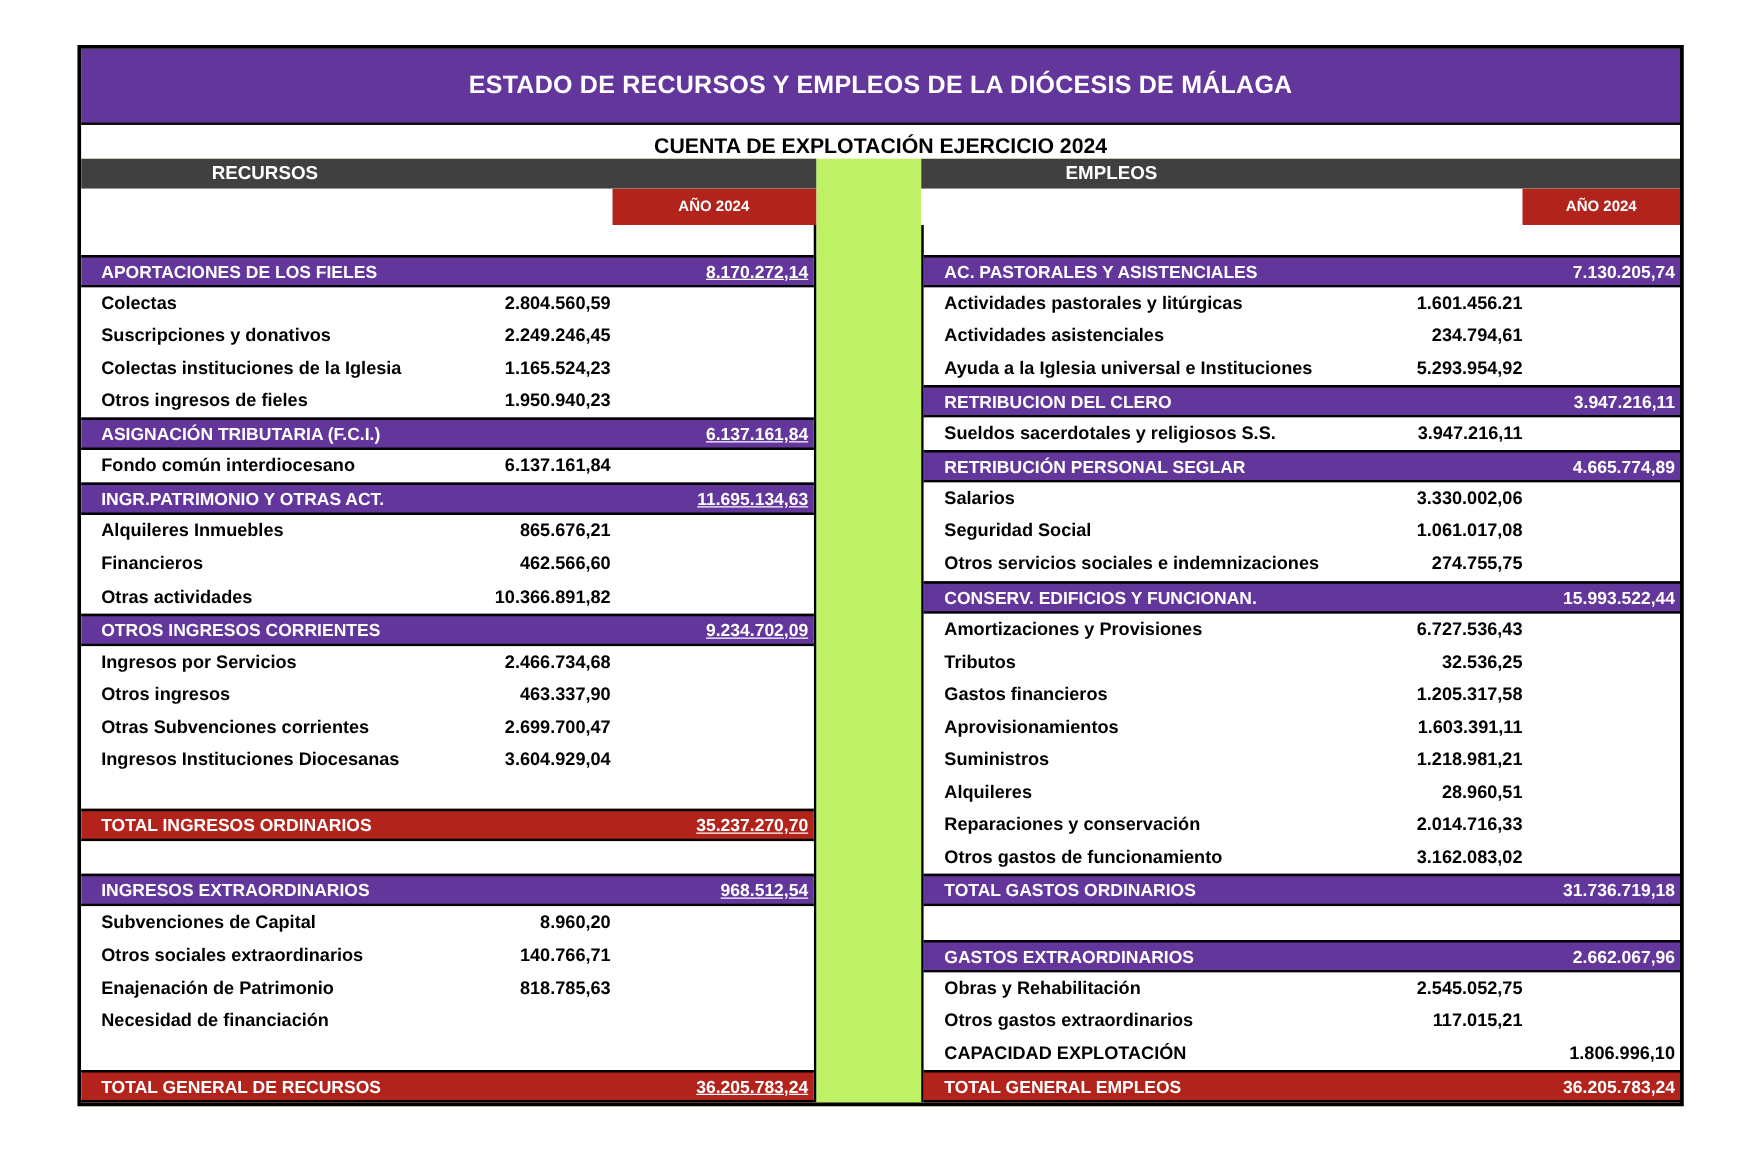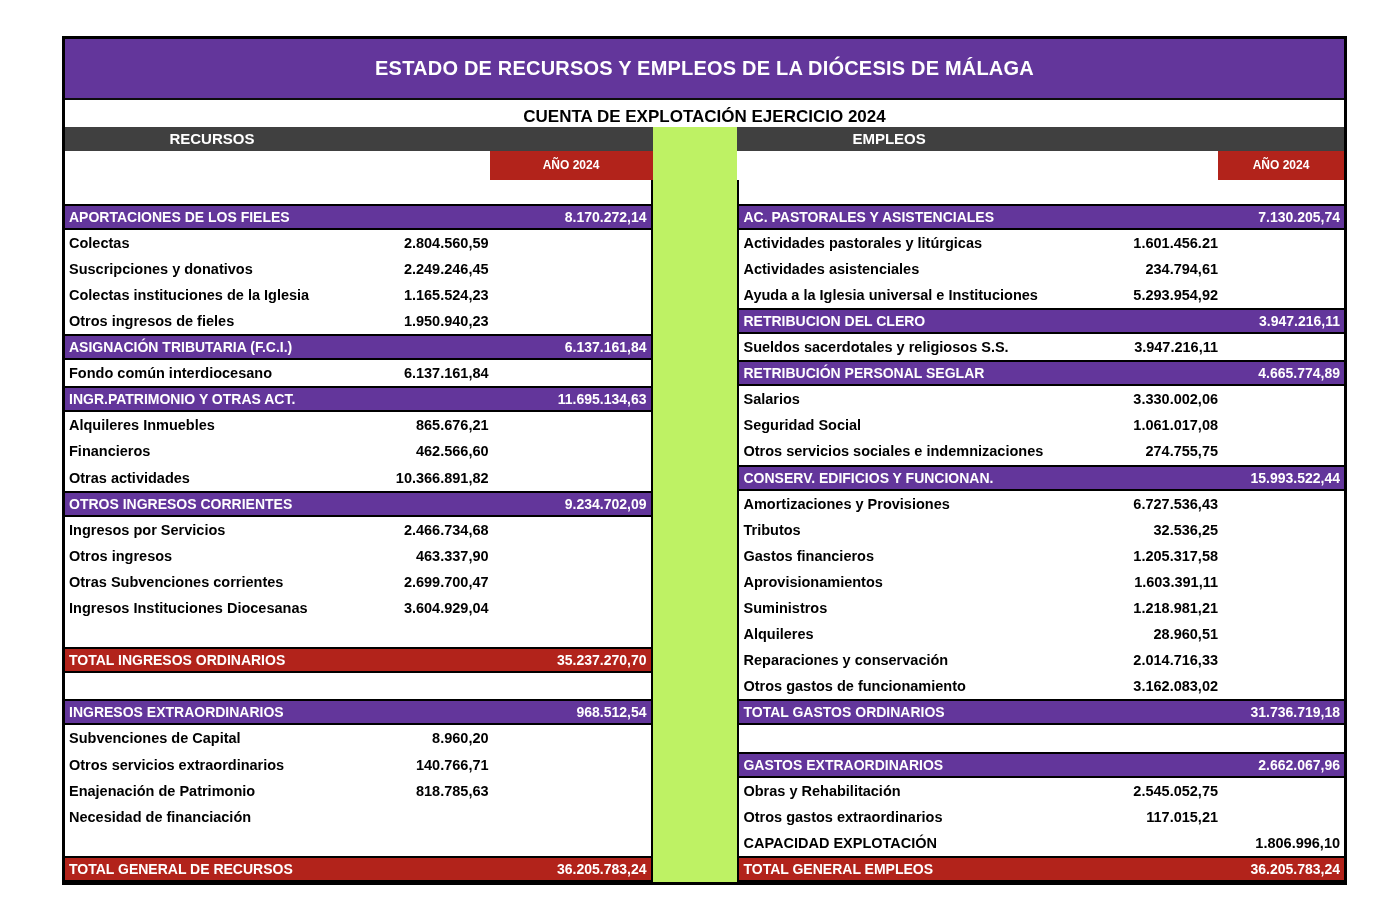--- a/index.html
+++ b/index.html
@@ -18,24 +18,24 @@
   .colhead span{width:50%;text-align:center;color:#fff;font-size:15px;}
   .year-row{height:29px;display:flex;justify-content:flex-end;background:#fff;}
   .year-cell{background:var(--red);color:#fff;font-size:12px;display:flex;align-items:center;justify-content:center;}
   .half-left .year-cell{width:163px;}
   .half-right .year-cell{width:126px;}
   .spacer-row{height:24px;background:#fff;border-left:2px solid #000;border-right:2px solid #000;}
   .rows{flex:1;display:flex;flex-direction:column;border-left:2px solid #000;border-right:2px solid #000;}
   .half-left .rows, .half-left .spacer-row{border-left:none;}
   .half-right .rows, .half-right .spacer-row{border-right:none;}
   .row{height:26.1px;box-sizing:border-box;display:flex;align-items:center;background:#fff;font-size:14.5px;color:#000;}
-  .row .lbl{width:48%;flex-shrink:0;padding-left:4px;white-space:nowrap;overflow:visible;}
+  .row .lbl{width:48%;flex-shrink:0;padding-left:16px;white-space:nowrap;overflow:visible;}
   .row .amt{flex:1;text-align:right;white-space:nowrap;padding-right:2px;}
   .row .tot{text-align:right;padding-right:4px;white-space:nowrap;box-sizing:border-box;}
-  .half-left .row .tot{width:160px;}
+  .half-left .row .tot{width:160px;text-decoration:underline;}
   .half-right .row .tot{width:124px;}
   .row.header{background:var(--purple);border-top:2px solid #000;border-bottom:2px solid #000;color:#fff;font-size:14px;}
   .row.total{background:var(--red);border-top:2px solid #000;border-bottom:2px solid #000;color:#fff;font-size:14px;}
   .row.header .lbl,.row.total .lbl{width:48%;}
 </style>
 </head>
 <body>
 
 <div class="sheet">
   <div class="title-bar">
@@ -156,21 +156,21 @@
             <span class="lbl">INGRESOS EXTRAORDINARIOS</span>
             <span class="amt"></span>
             <span class="tot">968.512,54</span>
           </div>
           <div class="row item">
             <span class="lbl">Subvenciones de Capital</span>
             <span class="amt">8.960,20</span>
             <span class="tot"></span>
           </div>
           <div class="row item">
-            <span class="lbl">Otros servicios extraordinarios</span>
+            <span class="lbl">Otros sociales extraordinarios</span>
             <span class="amt">140.766,71</span>
             <span class="tot"></span>
           </div>
           <div class="row item">
             <span class="lbl">Enajenación de Patrimonio</span>
             <span class="amt">818.785,63</span>
             <span class="tot"></span>
           </div>
           <div class="row item">
             <span class="lbl">Necesidad de financiación</span>

